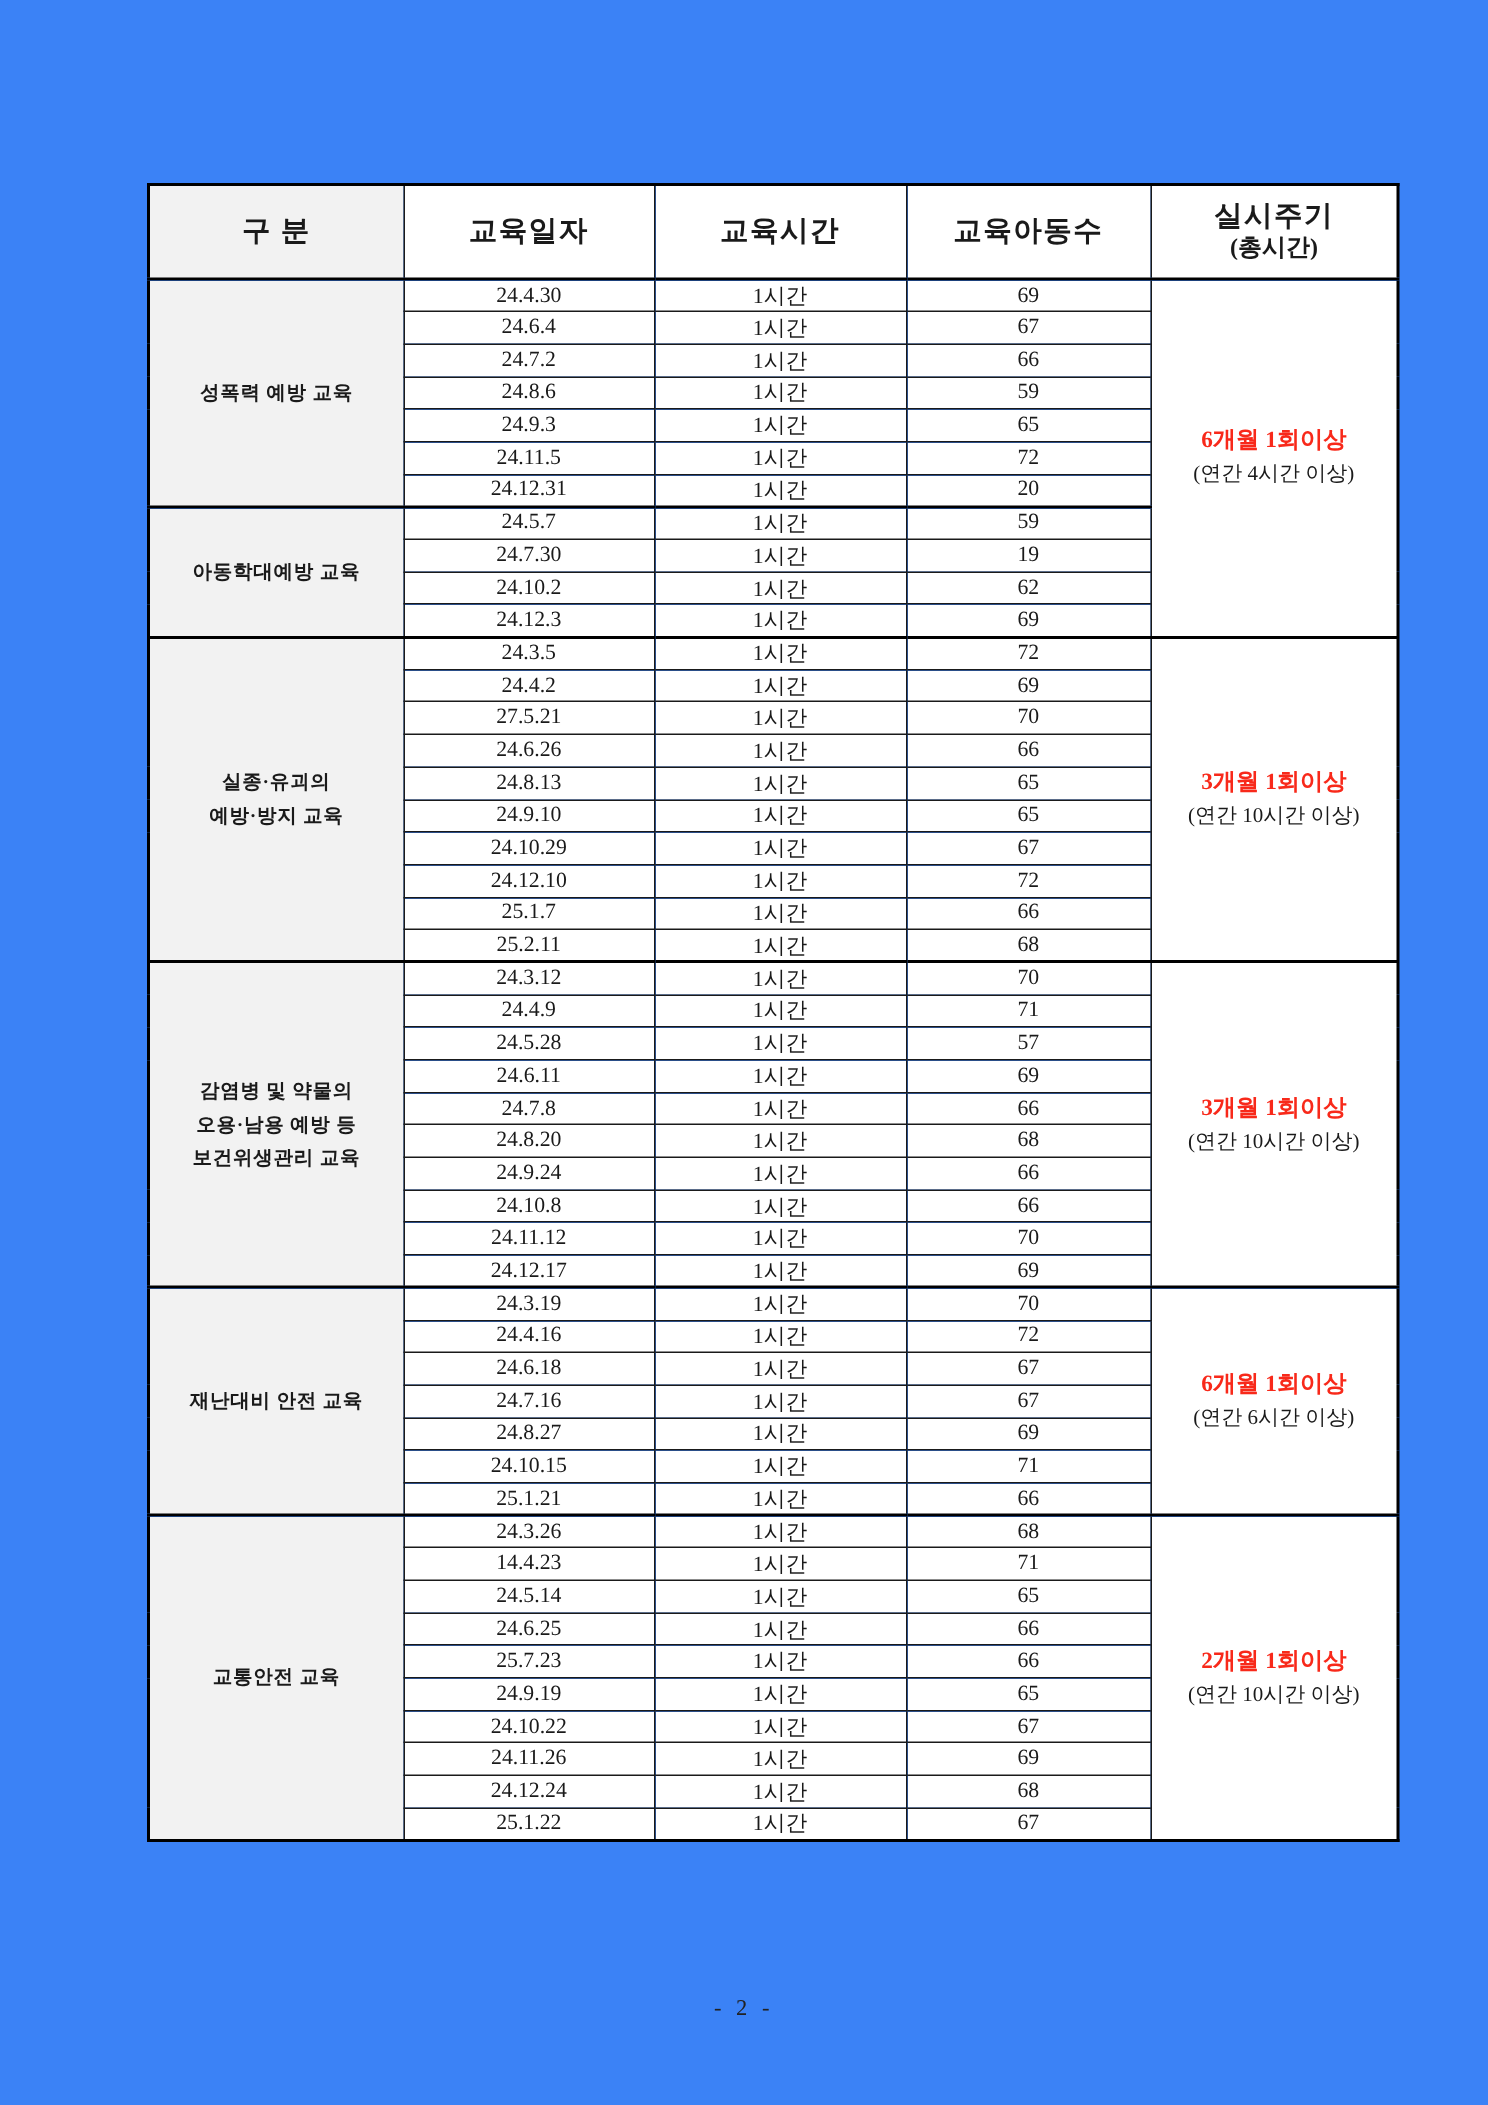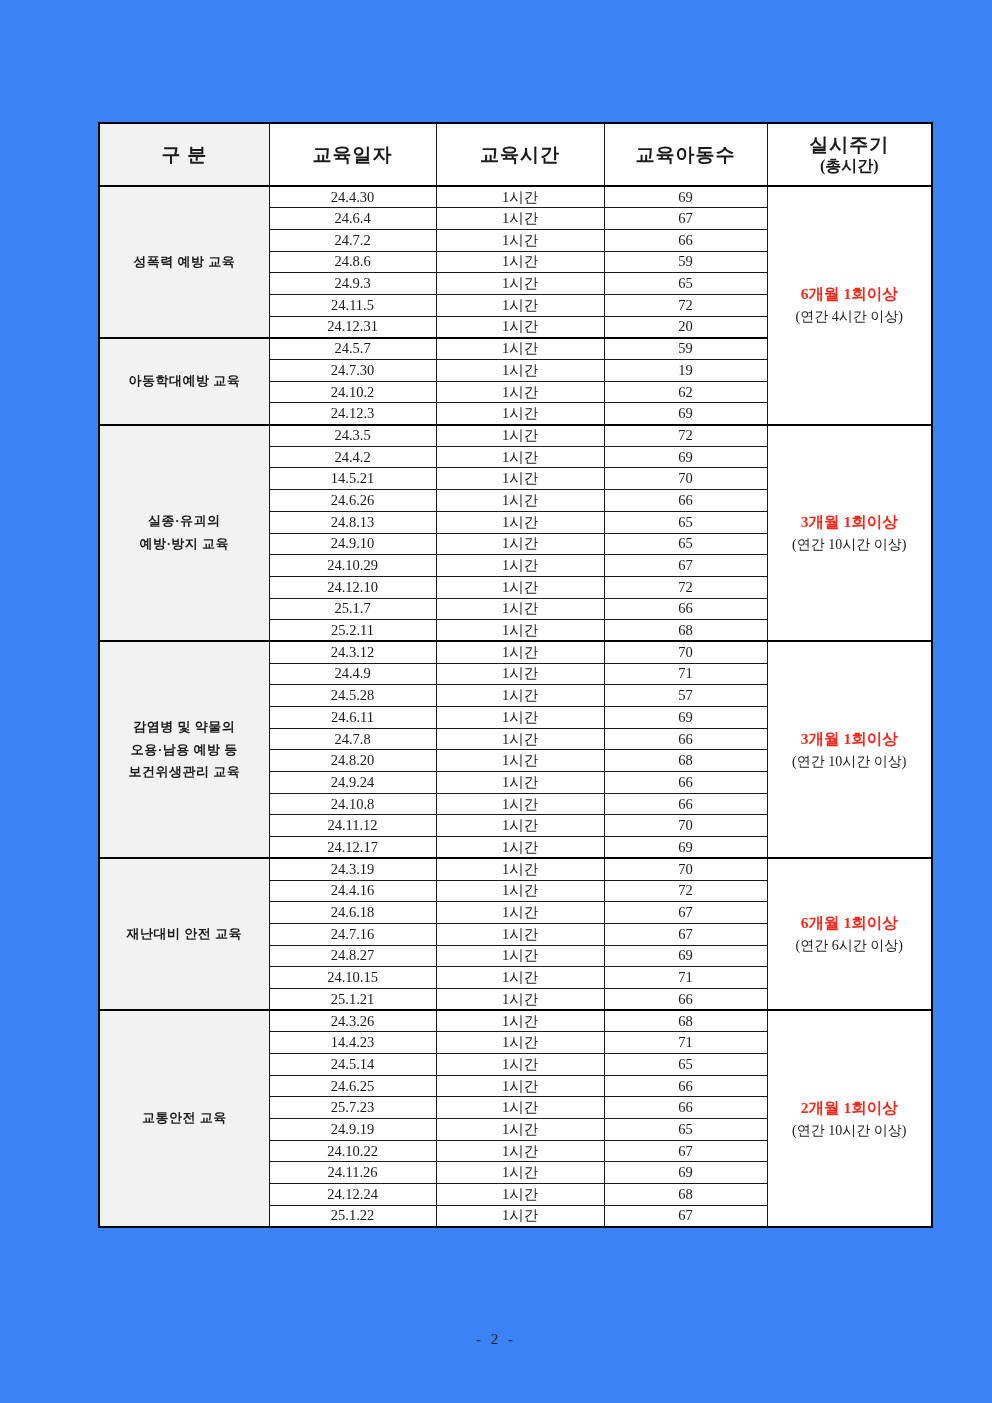--- a/index.html
+++ b/index.html
@@ -160,21 +160,21 @@
             <div class="cycle-period" style="color: rgb(248, 41, 26);">3개월 1회이상</div>
             <div class="cycle-total">(연간 10시간 이상)</div>
           </td>
         </tr>
         <tr class="data-row">
           <td class="cell">24.4.2</td>
           <td class="cell">1시간</td>
           <td class="cell">69</td>
         </tr>
         <tr class="data-row">
-          <td class="cell">14.5.21</td>
+          <td class="cell">27.5.21</td>
           <td class="cell">1시간</td>
           <td class="cell">70</td>
         </tr>
         <tr class="data-row">
           <td class="cell">24.6.26</td>
           <td class="cell">1시간</td>
           <td class="cell">66</td>
         </tr>
         <tr class="data-row">
           <td class="cell">24.8.13</td>

